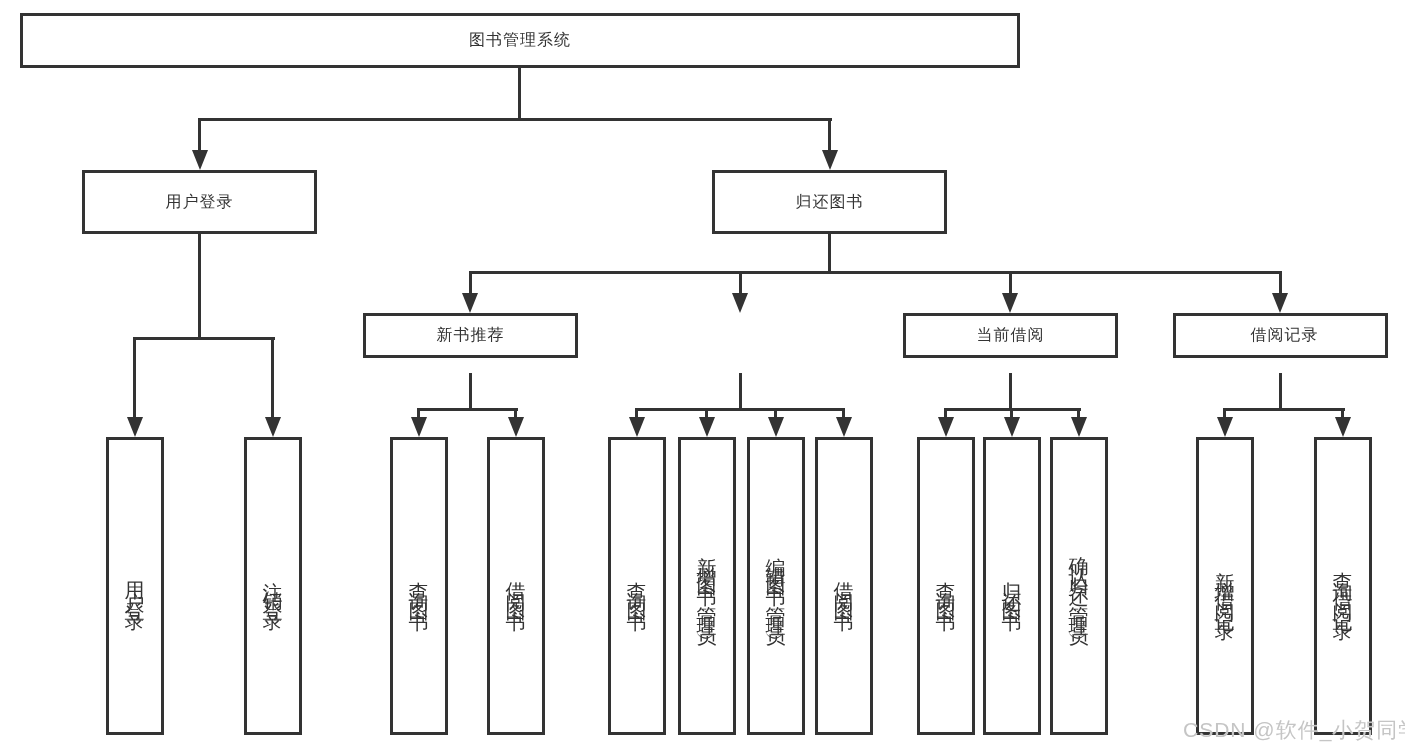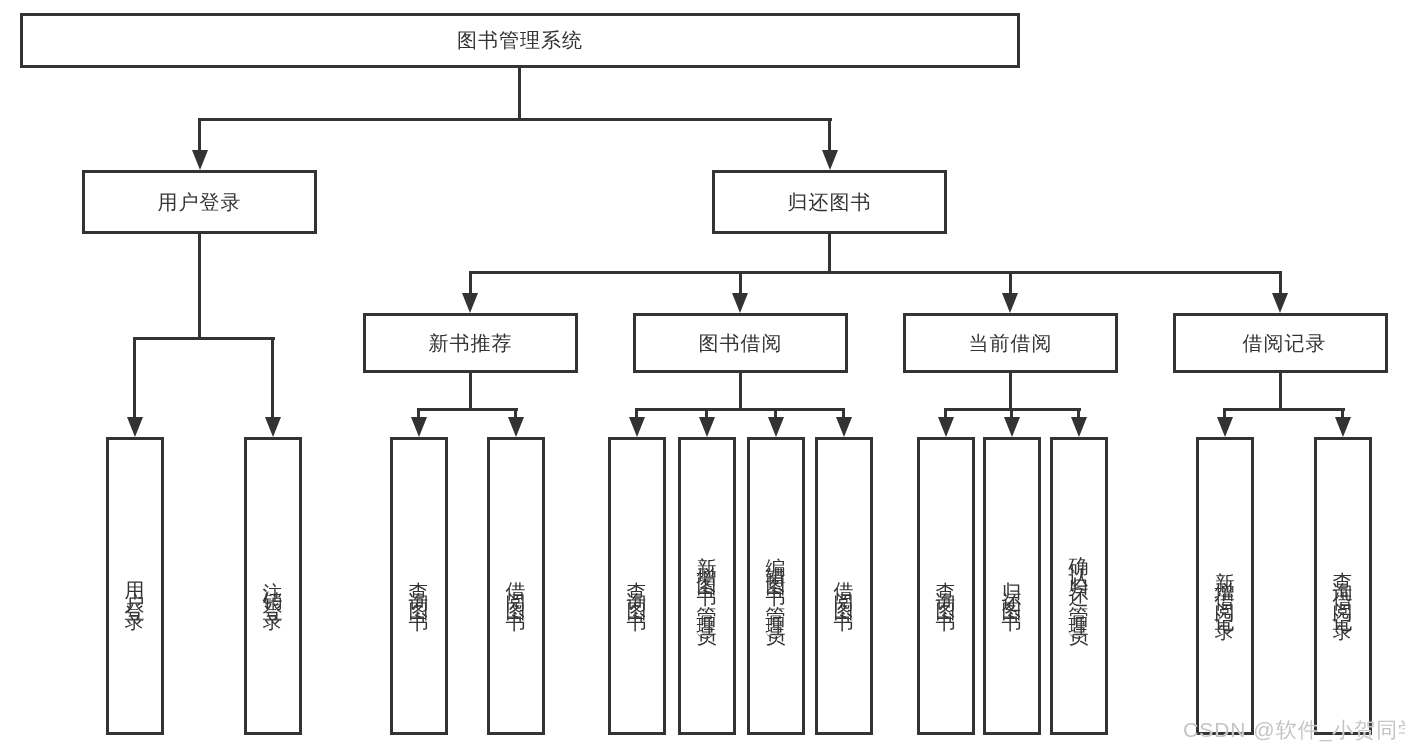--- a/index.html
+++ b/index.html
@@ -4,23 +4,23 @@
 <style>
   html,body{margin:0;padding:0;background:#ffffff;}
   .stage{
     position:relative;width:1405px;height:747px;background:#ffffff;overflow:hidden;
     font-family:"Liberation Sans","DejaVu Sans",sans-serif;color:#333333;
   }
   .box{
     position:absolute;box-sizing:border-box;border:3px solid #333333;background:#ffffff;
     display:flex;align-items:center;justify-content:center;
   }
-  .hbox{font-size:20px;letter-spacing:1px;}
+  .hbox{font-size:16px;letter-spacing:1px;}
   .l2{top:170px;width:235px;height:64px;}
-  .l3{top:313px;width:215px;height:60px;}
+  .l3{top:313px;width:215px;height:45px;}
   .vbox{top:437px;width:58px;height:298px;}
   .vlbl{
     writing-mode:vertical-rl;font-size:20px;letter-spacing:10px;line-height:1;
     white-space:nowrap;
   }
   .hline{position:absolute;height:3px;background:#333333;}
   .vline{position:absolute;width:3px;background:#333333;}
   .arrow{
     position:absolute;width:0;height:0;
     border-left:8px solid transparent;border-right:8px solid transparent;
@@ -67,23 +67,20 @@
   <div class="arrow" style="left:462px;top:293px;"></div>
   <div class="vline" style="left:739px;top:271px;height:22px;"></div>
   <div class="arrow" style="left:732px;top:293px;"></div>
   <div class="vline" style="left:1009px;top:271px;height:22px;"></div>
   <div class="arrow" style="left:1002px;top:293px;"></div>
   <div class="vline" style="left:1279px;top:271px;height:22px;"></div>
   <div class="arrow" style="left:1272px;top:293px;"></div>
 
   <div class="box hbox l3" style="left:363px;">
     <span>新书推荐</span>
-  </div>
-  <div class="box hbox l3" style="left:633px;">
-    <span>图书借阅</span>
   </div>
   <div class="box hbox l3" style="left:903px;">
     <span>当前借阅</span>
   </div>
   <div class="box hbox l3" style="left:1173px;padding-left:8px;">
     <span>借阅记录</span>
   </div>
 
   <div class="vline" style="left:469px;top:373px;height:35px;"></div>
   <div class="hline" style="left:417px;top:408px;width:101px;"></div>

